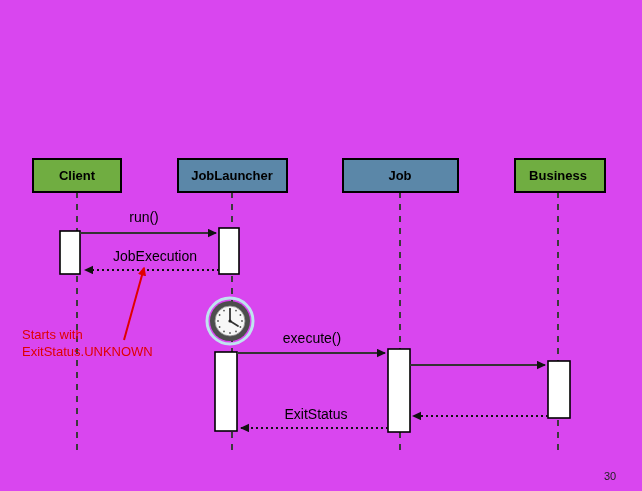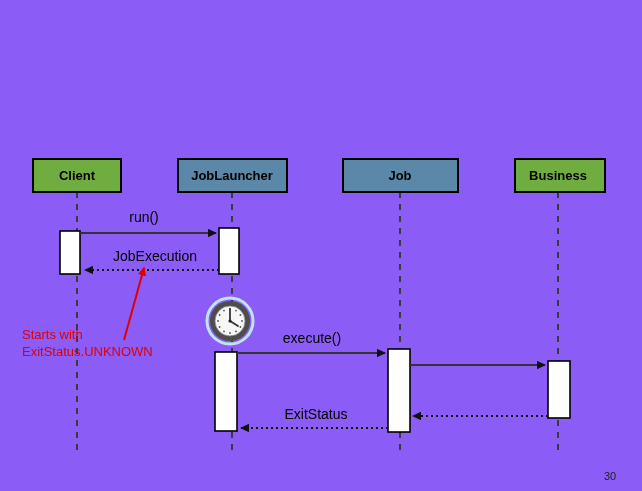--- a/index.html
+++ b/index.html
@@ -7,21 +7,21 @@
     padding: 0;
     background: #ffffff;
   }
   body {
     font-family: "Liberation Sans", sans-serif;
   }
   #slide {
     position: relative;
     width: 642px;
     height: 491px;
-    background: #8b5cf6;
+    background: #d946ef;
     overflow: hidden;
   }
   #diagram-svg {
     position: absolute;
     left: 0;
     top: 0;
     width: 642px;
     height: 491px;
   }
   .lifeline-box-label {

